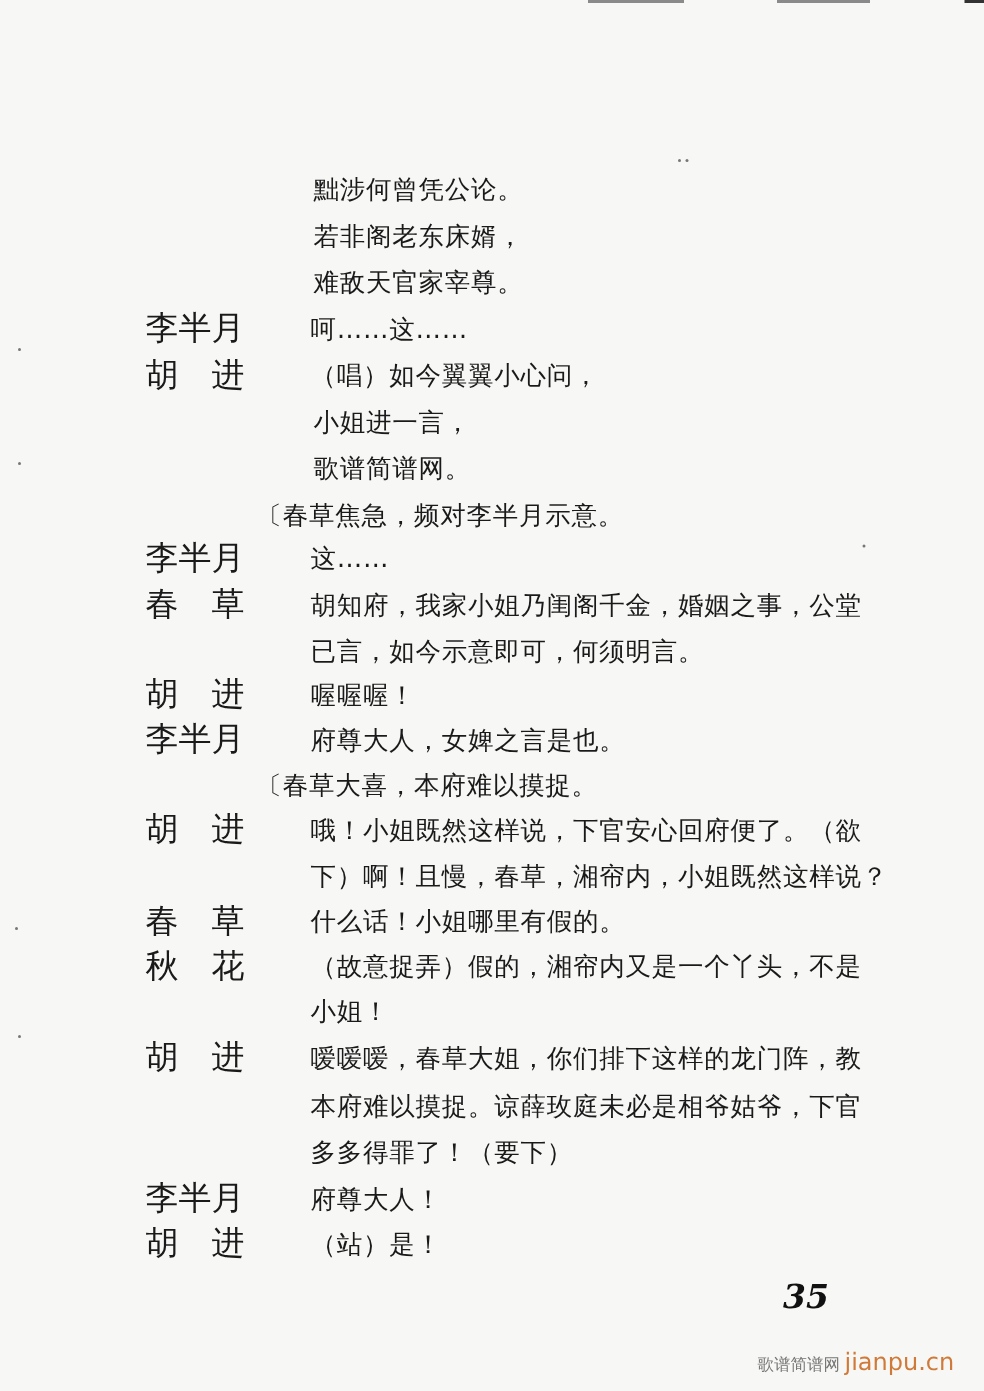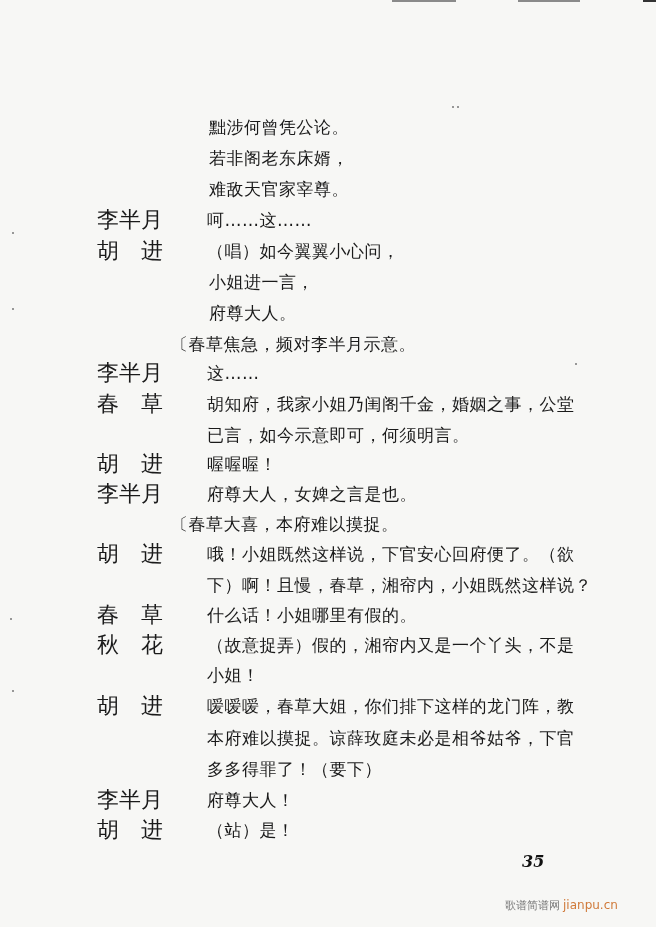--- a/index.html
+++ b/index.html
@@ -52,34 +52,34 @@
     .t-main { left: 173px; margin-left: 34px; }
     .t-verse { left: 209px; }
     .t-stage { left: 171px; }
     .page-number {
       position: absolute;
       left: 522px;
       top: 852px;
       font-family: "DejaVu Serif", serif;
       font-weight: bold;
       font-style: italic;
-      font-size: 16px;
+      font-size: 22px;
       color: #111;
     }
     .watermark {
       position: absolute;
       left: 505px;
       top: 898px;
       font-size: 11px;
       color: #777;
       white-space: nowrap;
     }
     .watermark .wm-domain {
       color: #d07a3a;
-      font-size: 12px;
+      font-size: 16px;
       margin-left: 3px;
     }
     .speck {
       position: absolute;
       width: 2px;
       height: 2px;
       background: #777;
       border-radius: 1px;
     }
   </style>
@@ -120,21 +120,21 @@
   <div class="line" style="top:236px;">
     <span class="speaker">胡　进</span>
     <span class="text t-main">（唱）如今翼翼小心问，</span>
   </div>
 
   <div class="line" style="top:267px;">
     <span class="text t-verse">小姐进一言，</span>
   </div>
 
   <div class="line" style="top:298px;">
-    <span class="text t-verse">府尊大人。</span>
+    <span class="text t-verse">歌谱简谱网。</span>
   </div>
 
   <div class="line" style="top:329px;">
     <span class="text t-stage">〔春草焦急，频对李半月示意。</span>
   </div>
 
   <div class="line" style="top:358px;">
     <span class="speaker">李半月</span>
     <span class="text t-main">这……</span>
   </div>

